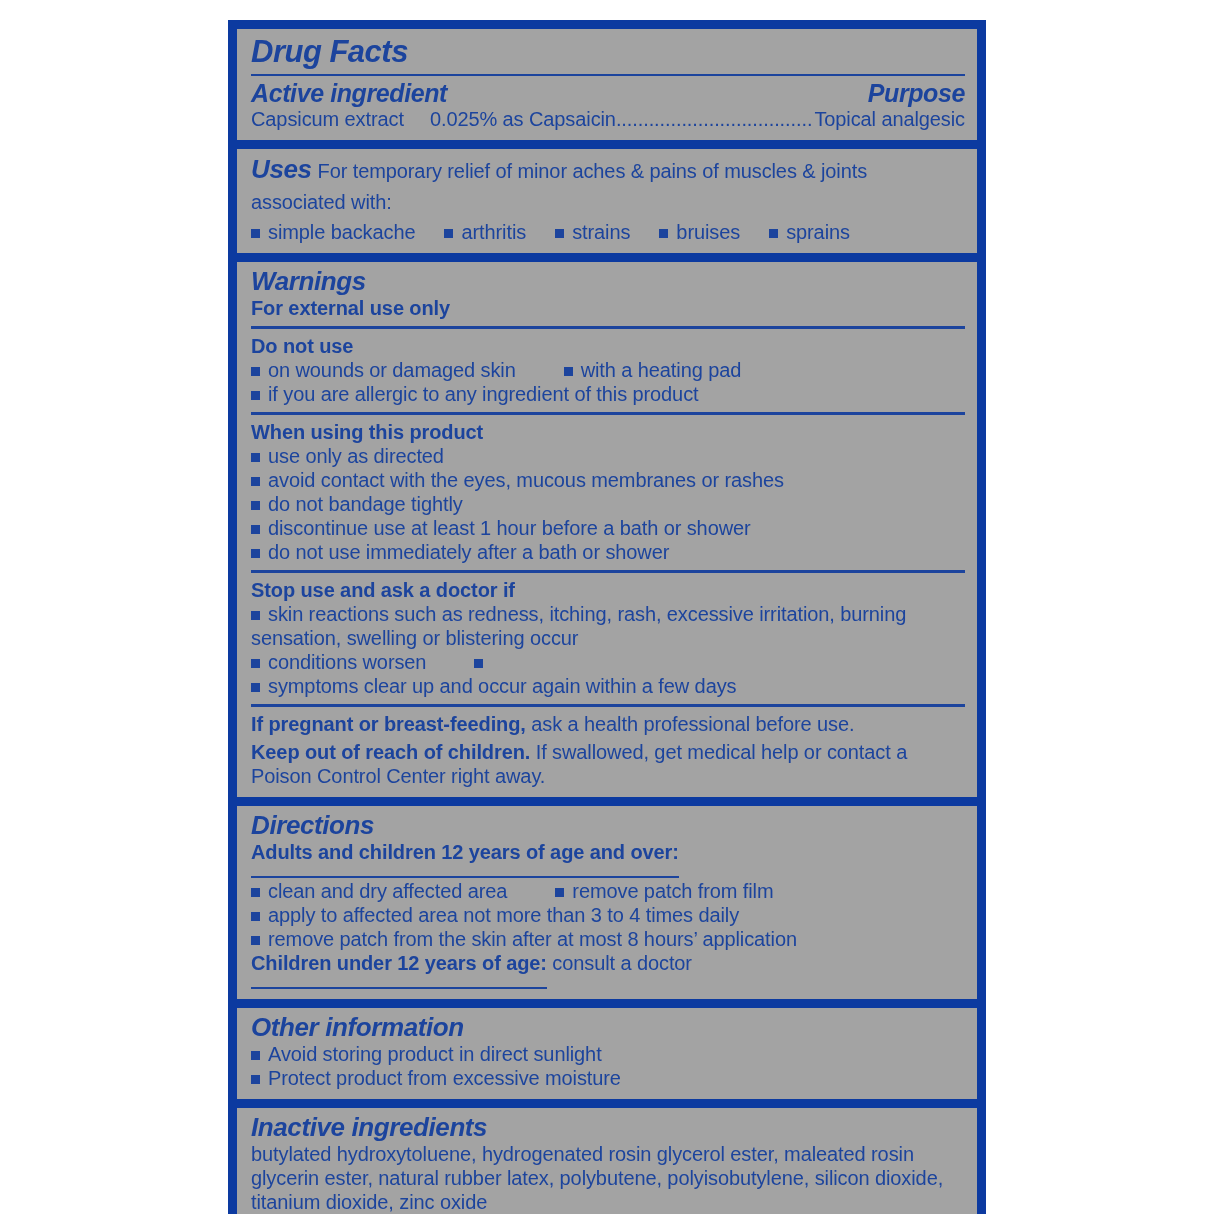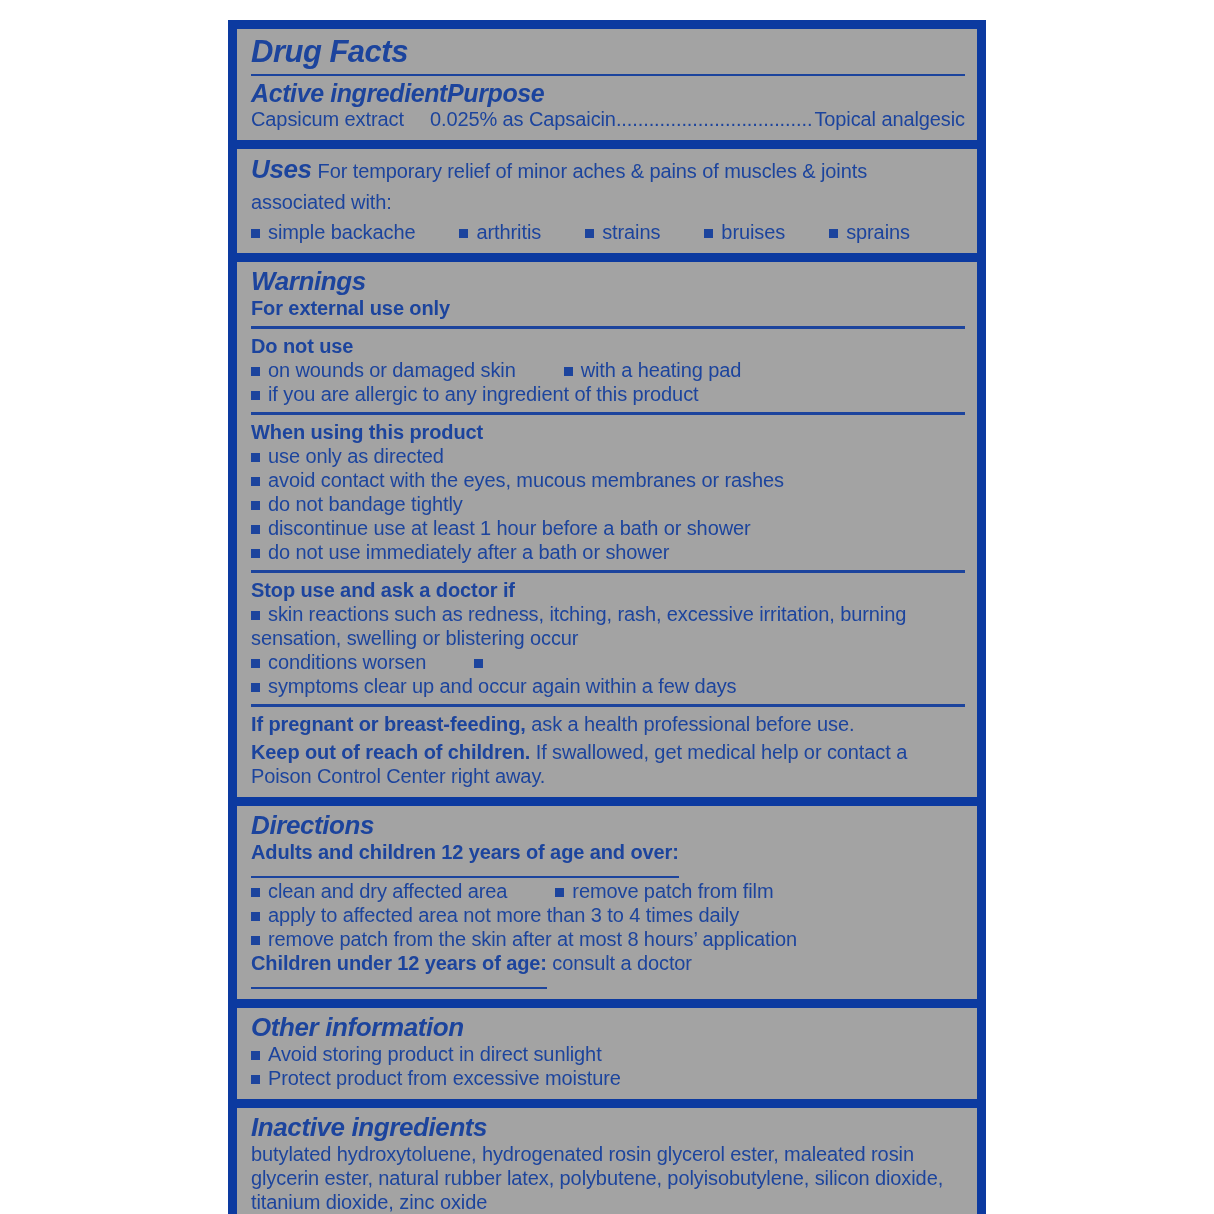--- a/index.html
+++ b/index.html
@@ -28,21 +28,21 @@
   .section:last-child{margin-bottom:0;}
 
   h1,h2,h3,p{margin:0;padding:0;}
 
   .title{
     font-size:31px;font-weight:bold;font-style:italic;
     line-height:36px;letter-spacing:-0.5px;
   }
   .title-rule{border:none;border-top:2px solid var(--ink);margin:4px 0 3px 0;}
 
-  .ai-row{display:flex;align-items:baseline;margin-top:2px;}
+  .ai-row{display:flex;justify-content:space-between;align-items:baseline;margin-top:2px;}
   .ai-head{font-size:25px;font-weight:bold;font-style:italic;line-height:28px;letter-spacing:-0.4px;}
 
   .body-t{font-size:20px;line-height:31px;}
   .ing-row{display:flex;align-items:flex-start;font-size:20px;line-height:24px;}
   .ing-strength{margin-left:26px;}
   .leader{flex:1;overflow:hidden;white-space:nowrap;}
 
   .sec-head{
     font-size:26px;font-weight:bold;font-style:italic;
     line-height:29px;letter-spacing:-0.4px;
@@ -55,21 +55,21 @@
   .subhead{font-size:20px;line-height:24px;font-weight:bold;}
 
   .rule{border:none;border-top:3px solid var(--ink);margin:6px 0 5px 0;}
 
   .sq{
     display:inline-block;width:9px;height:9px;background:var(--ink);
     margin-right:8px;vertical-align:1px;
   }
   .bullet-line{font-size:20px;line-height:24px;}
   .brow{display:flex;gap:48px;font-size:20px;line-height:24px;}
-  .brow.uses-row{gap:44px;margin-top:2px;}
+  .brow.uses-row{gap:29px;margin-top:2px;}
   .bitem{white-space:nowrap;}
 
   .para{font-size:20px;line-height:24px;margin-top:4px;}
 
   .u-head{
     display:inline-block;border-bottom:2px solid var(--ink);
     padding-bottom:12px;margin-bottom:1px;
   }
 </style>
 </head>

